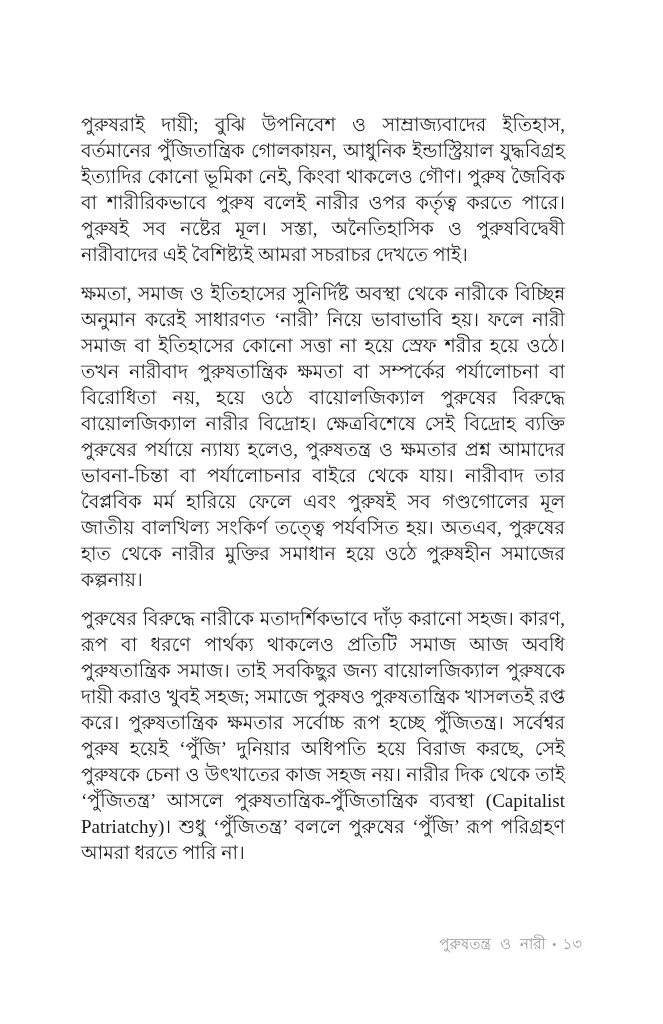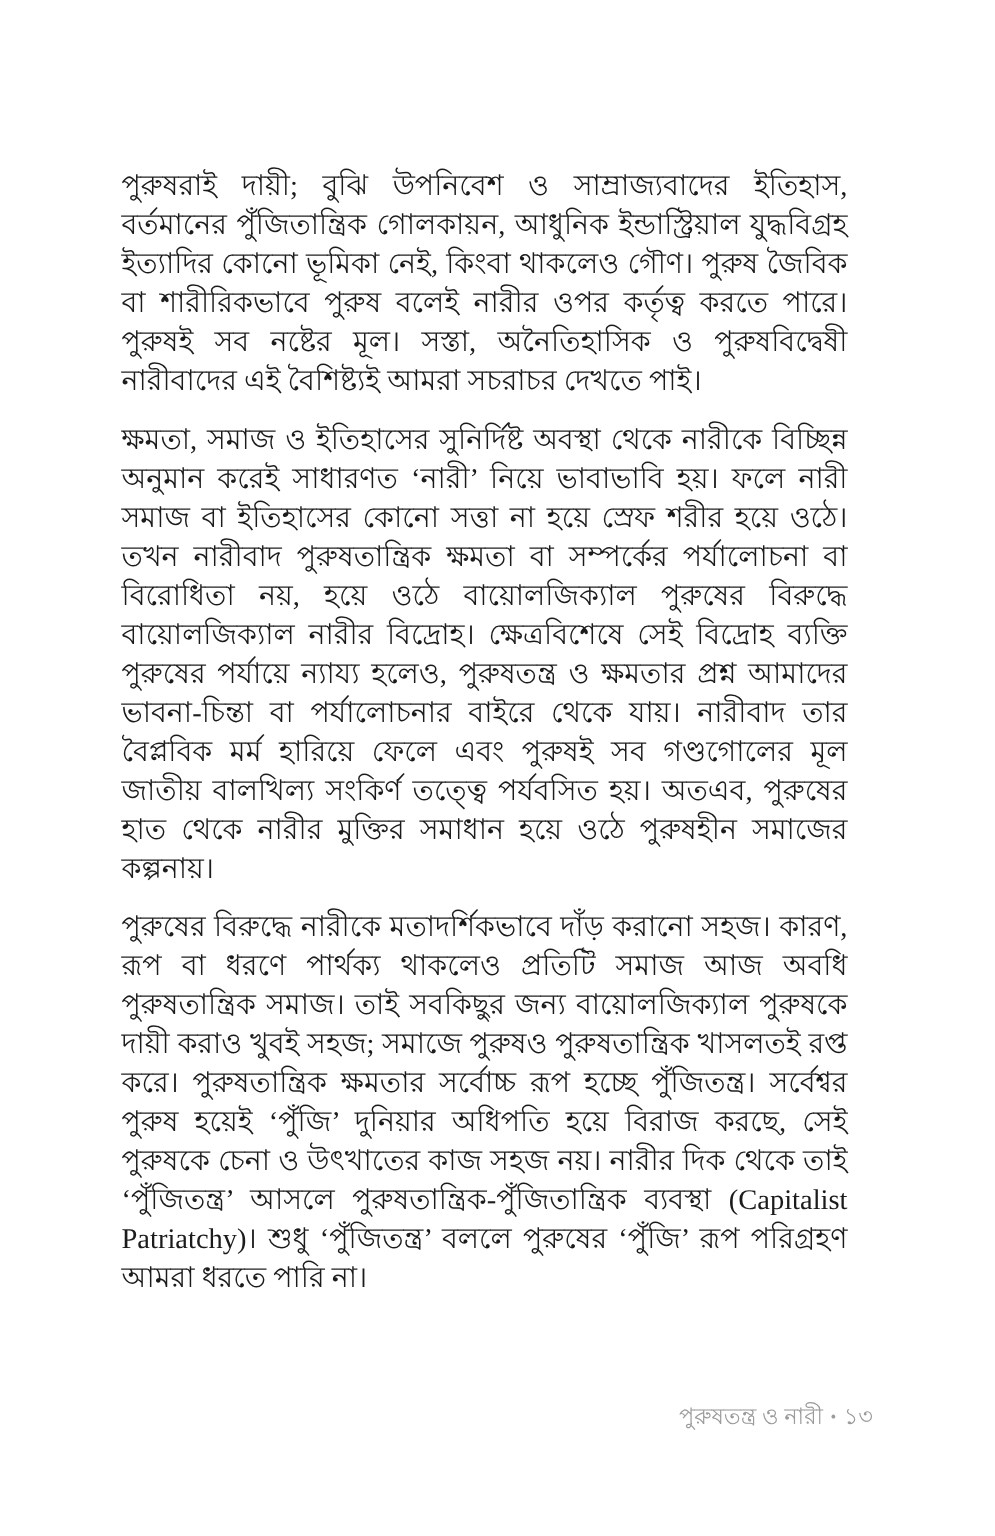--- a/index.html
+++ b/index.html
@@ -35,20 +35,21 @@
   }
   .page-footer {
     position: absolute;
     top: 934px;
     right: 81px;
     color: #9b9b9b;
     font-size: 15px;
     line-height: 22px;
     white-space: nowrap;
     text-align: center;
+    font-family: Liberation Mono, monospace;
   }
   .page-footer .sep {
     display: inline-block;
     margin: 0 5px;
     font-size: 11px;
     vertical-align: 1px;
   }
 </style>
 </head>
 <body>

